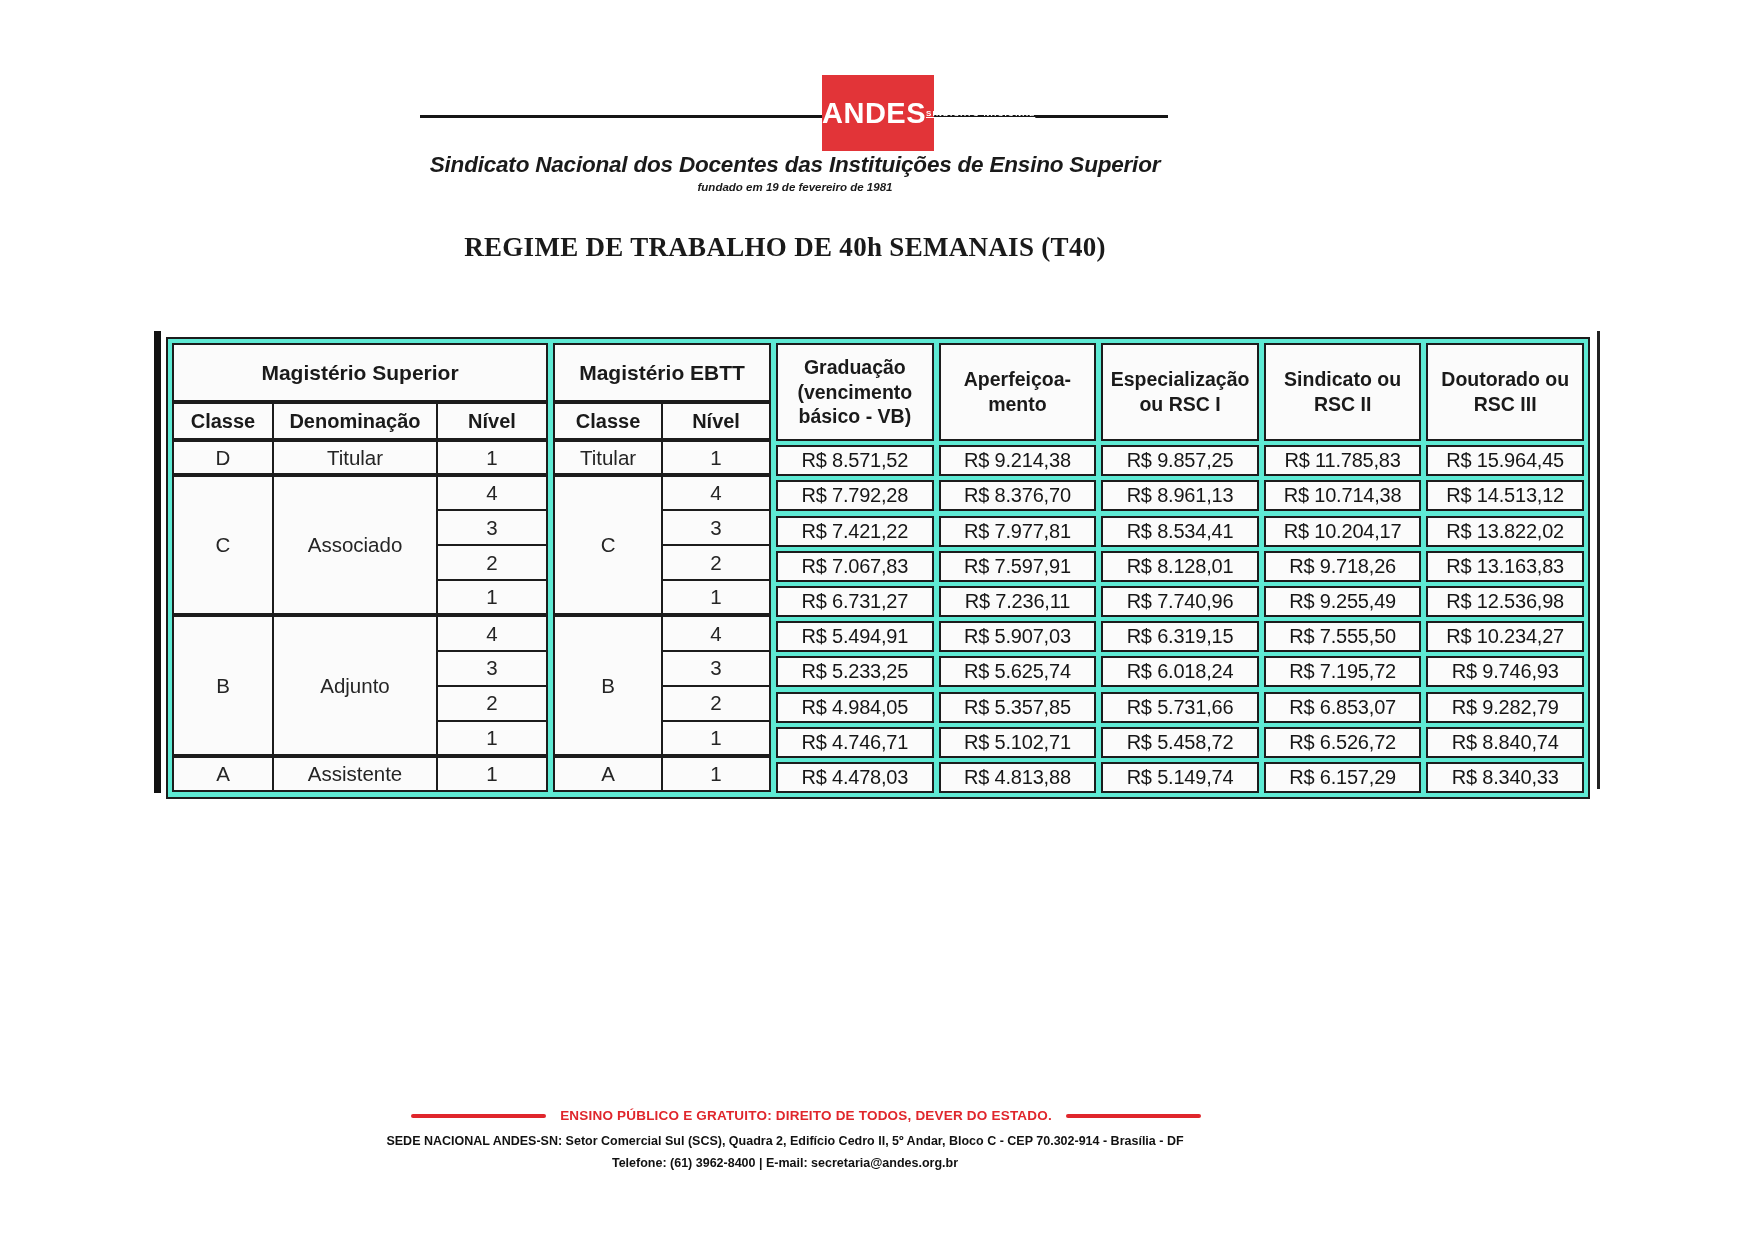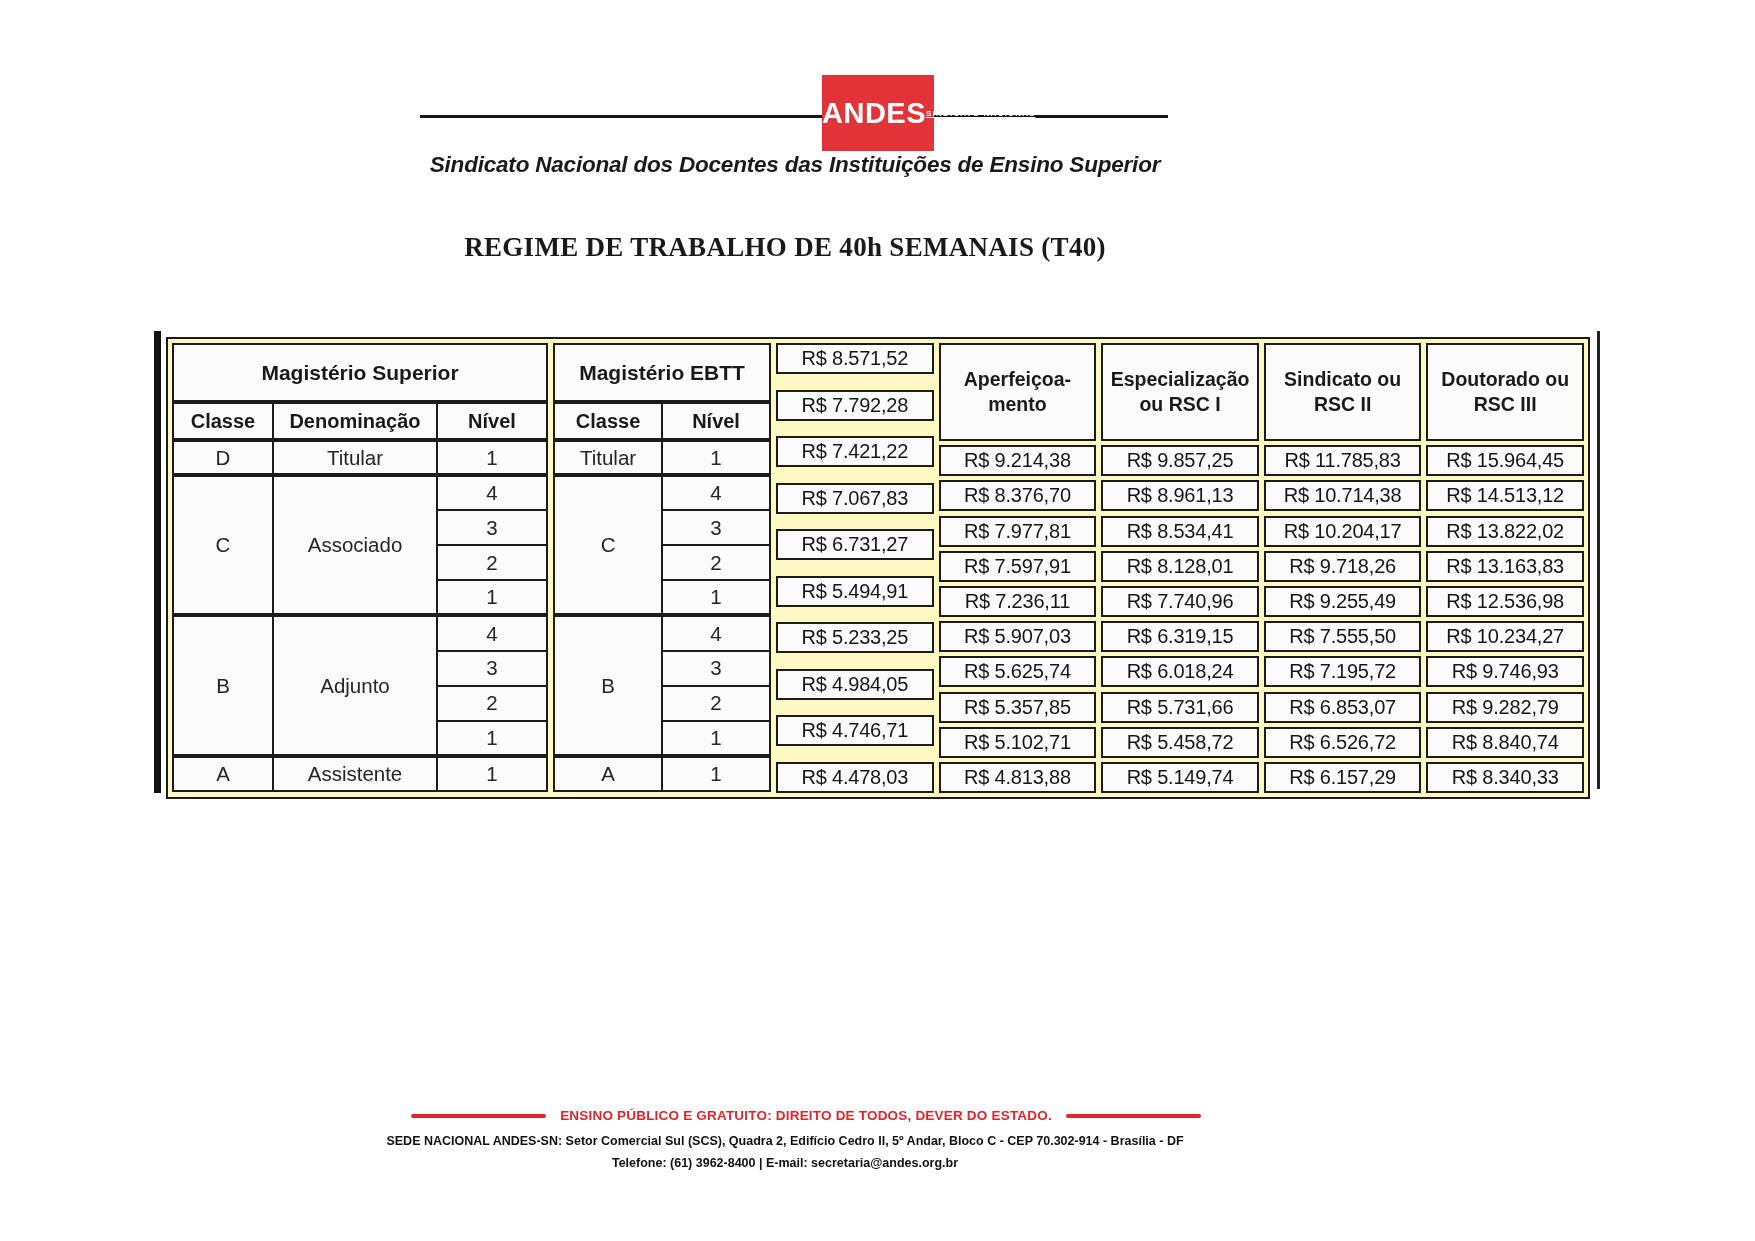--- a/index.html
+++ b/index.html
@@ -29,21 +29,21 @@
   .doc-title{
     position:absolute;left:0;top:232px;width:1570px;text-align:center;
     font-family:"Liberation Serif", serif;font-weight:bold;font-size:27px;letter-spacing:.3px;
   }
   
   .bar-left{position:absolute;left:154px;top:331px;width:7px;height:462px;background:#111;}
   .line-right{position:absolute;left:1597px;top:331px;width:3px;height:458px;background:#222;}
   
   .table-outer{
     position:absolute;left:166px;top:337px;width:1424px;height:462px;
-    border:2.5px solid var(--bd);padding:4px;background:#fef9c3;
+    border:2.5px solid var(--bd);padding:4px;background:#5eead4;
     display:flex;gap:5px;
   }
   table{border-collapse:collapse;height:449px;table-layout:fixed;}
   .t-sup{width:374px;}
   .t-ebtt{width:216px;}
   th,td{border:2px solid var(--bd);background:var(--cell);text-align:center;padding:0;vertical-align:middle;}
   .gh{font-weight:bold;font-size:21px;height:58px;}
   .sub th{font-weight:bold;font-size:20px;height:38px;border-top-width:4px;}
   tbody td{font-size:20.5px;color:#252525;height:35px;}
   tbody tr:first-child td{border-top-width:4px;}
@@ -76,20 +76,21 @@
 <div class="page">
 
   <div class="head-rule"></div>
   <div class="logo">
     <div class="logo-name">ANDES</div>
     <div class="logo-rule"></div>
     <div class="logo-sub">SINDICATO NACIONAL</div>
   </div>
   <div class="org-wrap">
     <div class="org-name">Sindicato Nacional dos Docentes das Instituições de Ensino Superior</div>
+    <div class="org-founded">fundado em 19 de fevereiro de 1981</div>
   </div>
   <div class="doc-title">REGIME DE TRABALHO DE 40h SEMANAIS (T40)</div>
 
   <div class="bar-left"></div>
   <div class="line-right"></div>
 
   <div class="table-outer">
 
     <table class="t-sup">
       <colgroup>
@@ -195,20 +196,23 @@
             <td>1</td>
           </tr>
         <tr class="sec">
           <td>A</td>
           <td>1</td>
         </tr>
       </tbody>
     </table>
 
     <div class="mcol">
+      <div class="mhead">Graduação
+(vencimento
+básico - VB)</div>
       <div class="mcell">R$ 8.571,52</div>
       <div class="mcell">R$ 7.792,28</div>
       <div class="mcell">R$ 7.421,22</div>
       <div class="mcell">R$ 7.067,83</div>
       <div class="mcell">R$ 6.731,27</div>
       <div class="mcell">R$ 5.494,91</div>
       <div class="mcell">R$ 5.233,25</div>
       <div class="mcell">R$ 4.984,05</div>
       <div class="mcell">R$ 4.746,71</div>
       <div class="mcell">R$ 4.478,03</div>

